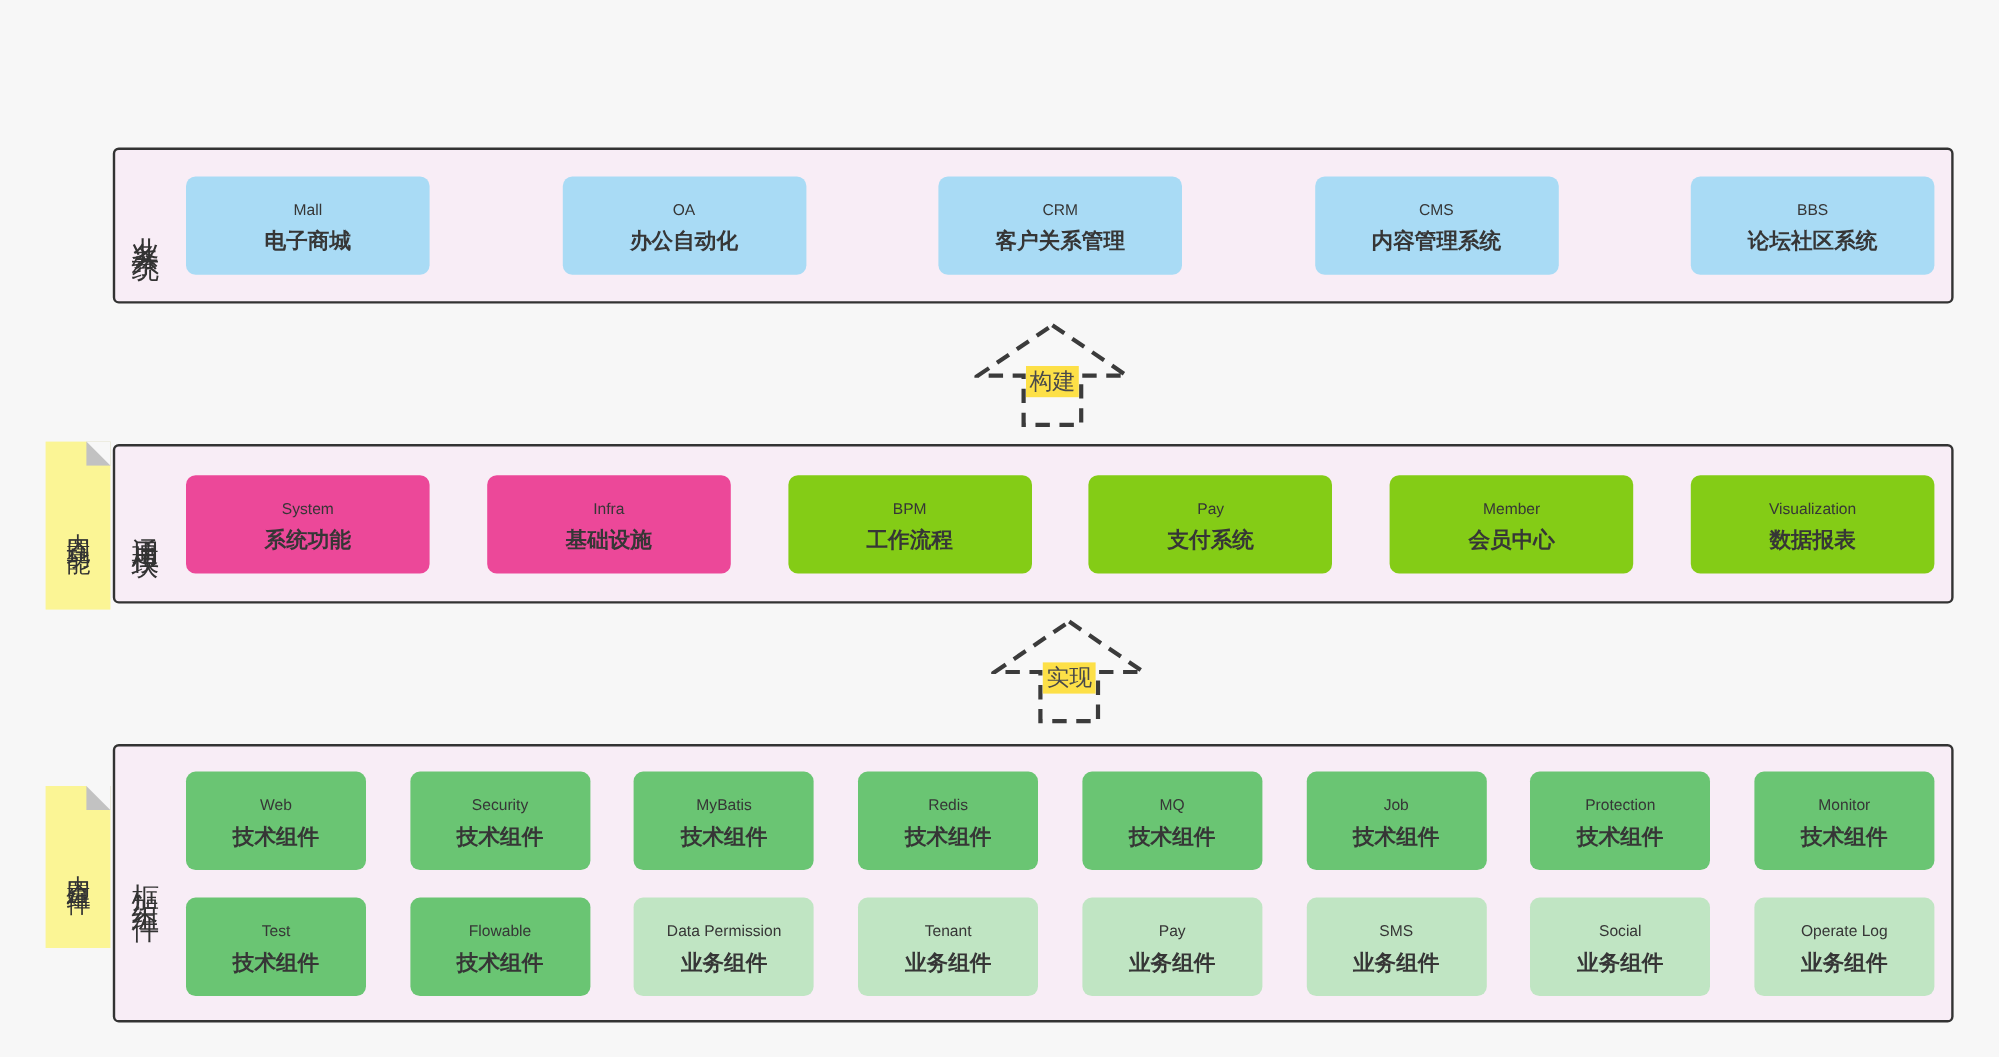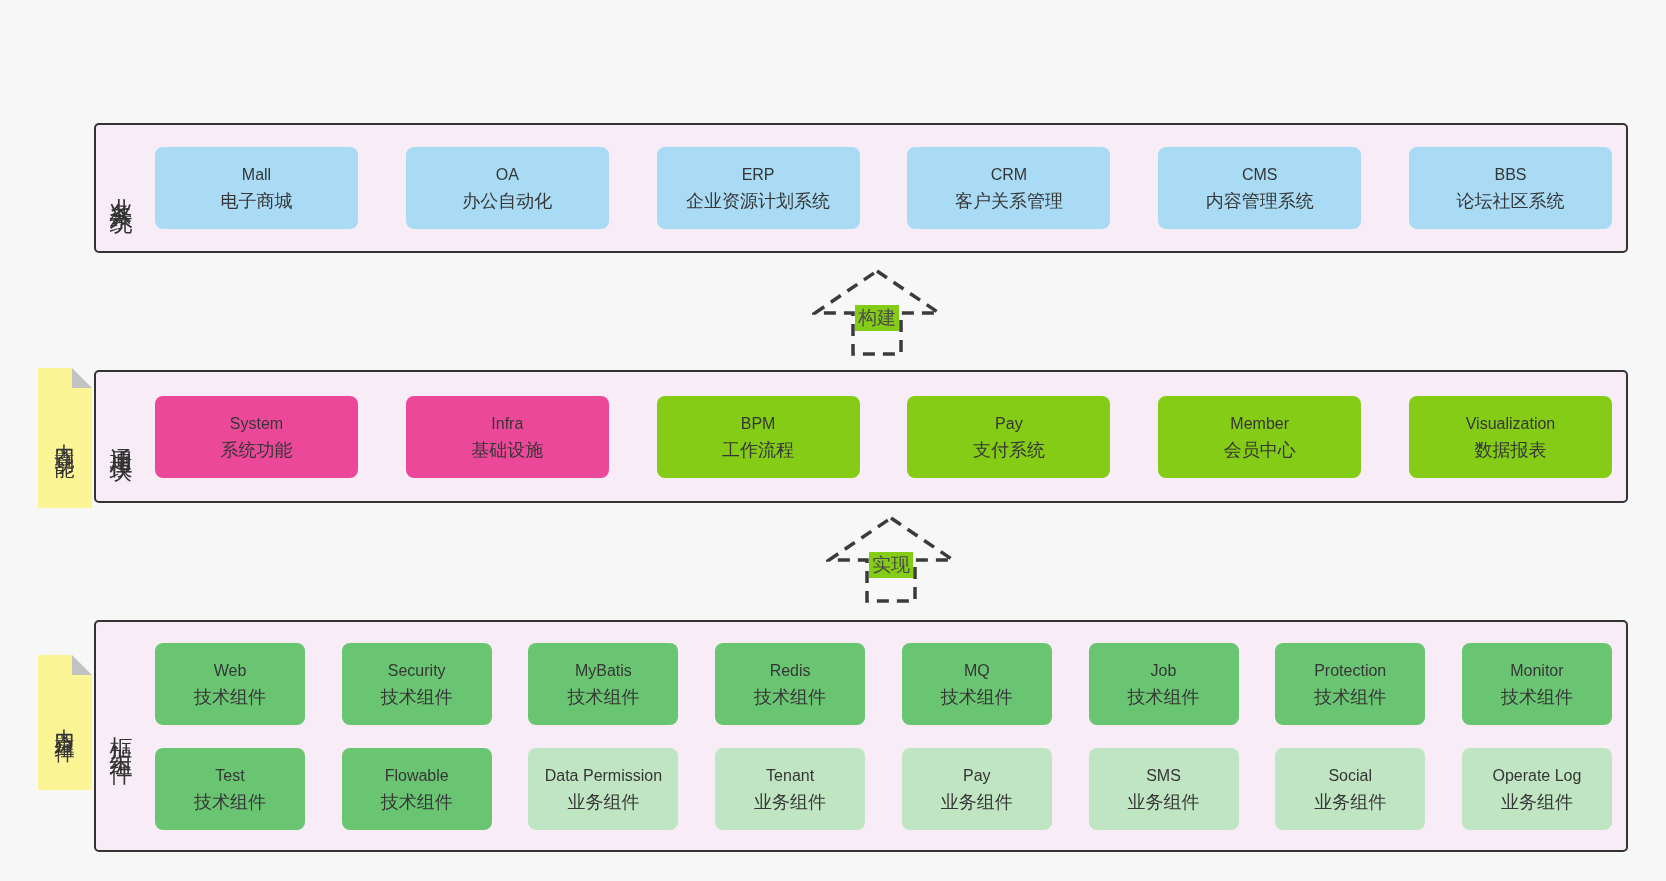--- a/index.html
+++ b/index.html
@@ -34,22 +34,22 @@
     flex:1;display:flex;flex-direction:column;justify-content:center;gap:23px;
     padding:0 14px 0 9px;
   }
   .row{display:flex;justify-content:space-between;}
   
   .box{
     border-radius:8px;box-sizing:border-box;
     display:flex;flex-direction:column;align-items:center;justify-content:center;
     text-align:center;padding:0 10px;line-height:26px;
   }
-  .box .t{font-size:16px;}
-  .box .s{font-size:18px;}
+  .box .t{font-size:13px;}
+  .box .s{font-size:18px;font-weight:bold;}
   .box-lg{width:203px;height:82px;}
   .box-sm{width:150px;height:82px;}
   .blue{background:#a9dbf5;}
   .red{background:#ec4899;}
   .pink{background:#84cc16;}
   .green{background:#6ac573;}
   .light-green{background:#c0e5c3;}
   
   .sticky{
     position:absolute;left:38px;width:54px;background:#fbf595;
@@ -63,42 +63,38 @@
     border-style:solid;border-width:0 20px 20px 0;
     border-color:#f7f7f7 #f7f7f7 #c2c2c2 #c2c2c2;
   }
   
   .arrow{position:absolute;width:130px;height:90px;}
   #arrow1{left:812px;top:267px;}
   #arrow2{left:826px;top:514px;}
   .arrow svg{position:absolute;left:0;top:0;}
   .arrow-label{
     position:absolute;left:50%;top:57%;transform:translate(-50%,-50%);
-    background:#84cc16;padding:0 3px;font-size:19px;color:#4a4a4a;white-space:nowrap;
+    background:#fde047;padding:0 3px;font-size:19px;color:#4a4a4a;white-space:nowrap;
   }
 </style>
 </head>
 <body>
 
 <div class="band" id="band1">
   <div class="band-label">
     <span class="vtext">业务系统</span>
   </div>
   <div class="boxes">
     <div class="box box-lg blue">
       <span class="t">Mall</span>
       <span class="s">电子商城</span>
     </div>
     <div class="box box-lg blue">
       <span class="t">OA</span>
       <span class="s">办公自动化</span>
-    </div>
-    <div class="box box-lg blue">
-      <span class="t">ERP</span>
-      <span class="s">企业资源计划系统</span>
     </div>
     <div class="box box-lg blue">
       <span class="t">CRM</span>
       <span class="s">客户关系管理</span>
     </div>
     <div class="box box-lg blue">
       <span class="t">CMS</span>
       <span class="s">内容管理系统</span>
     </div>
     <div class="box box-lg blue">

